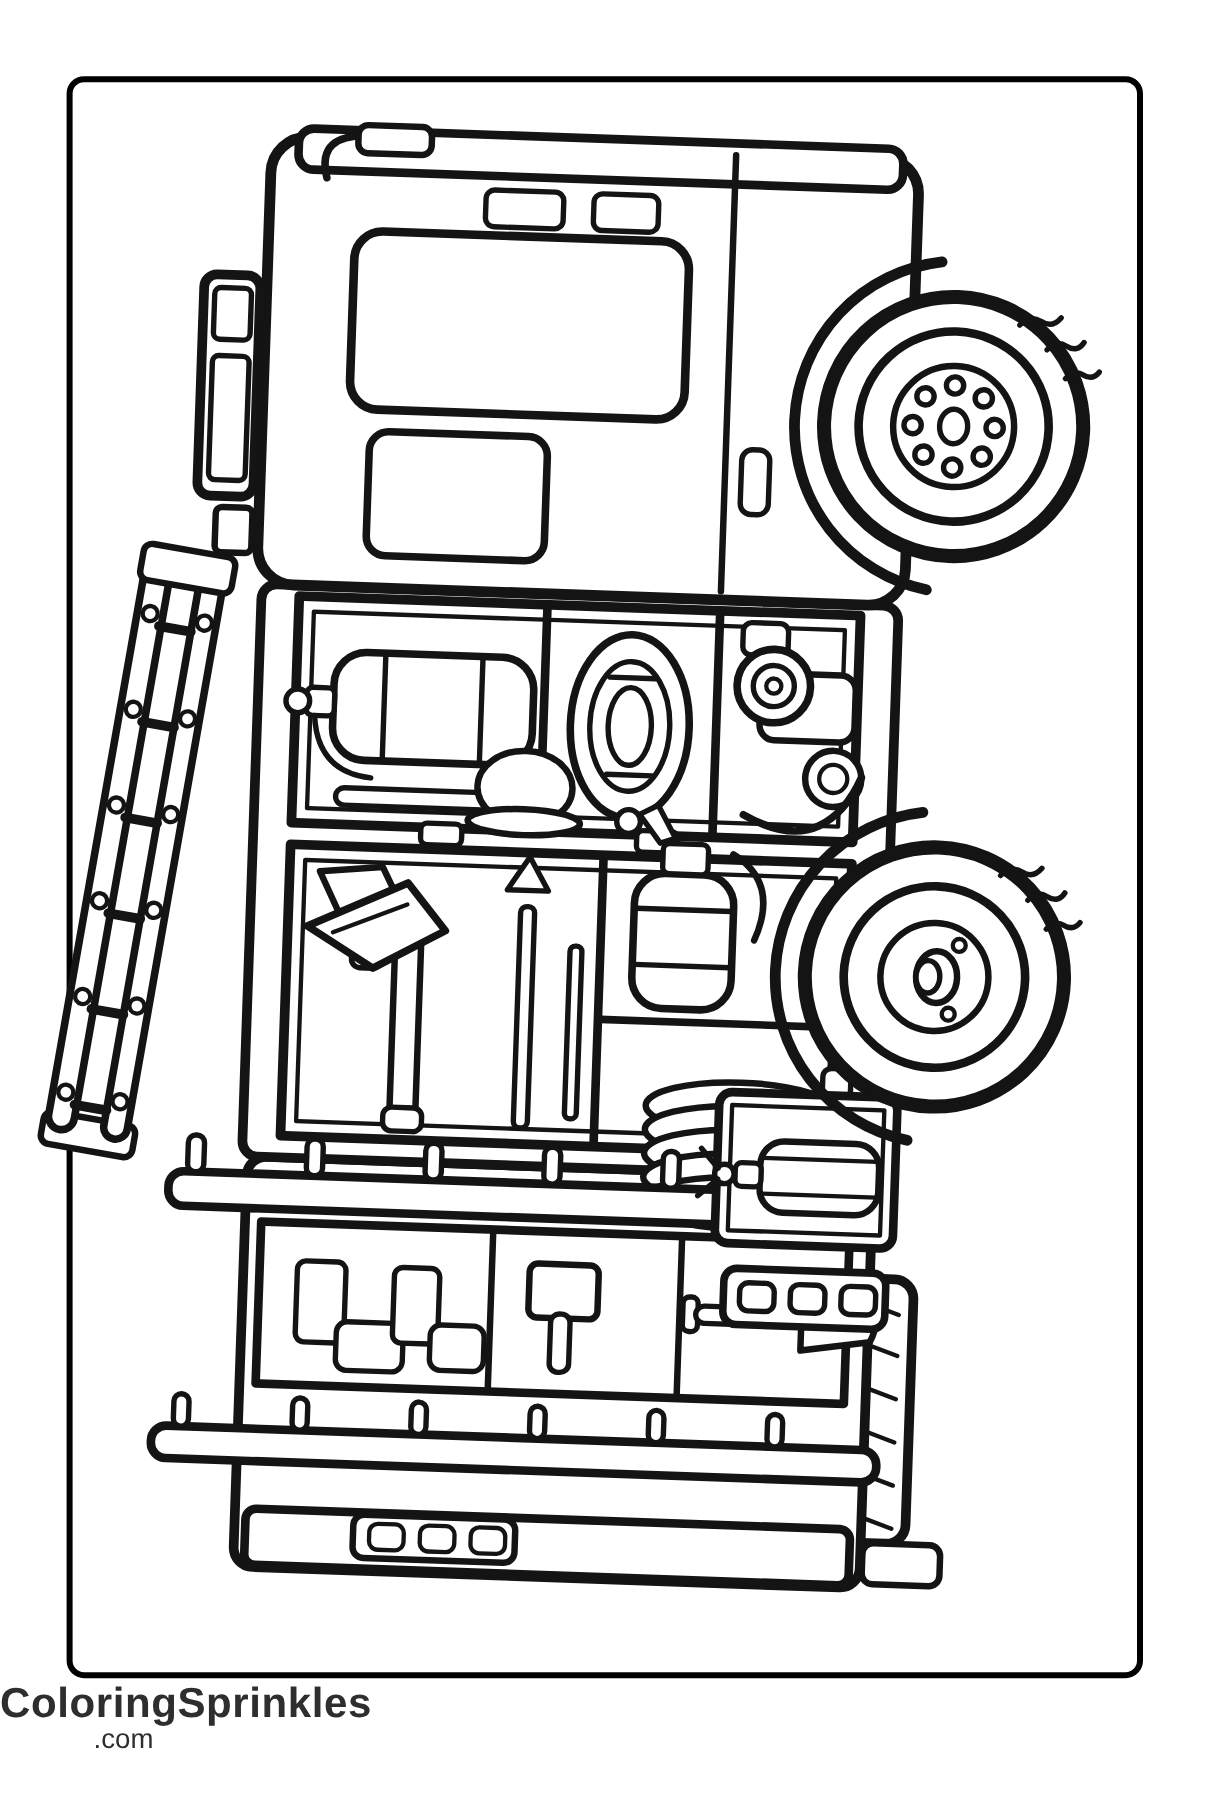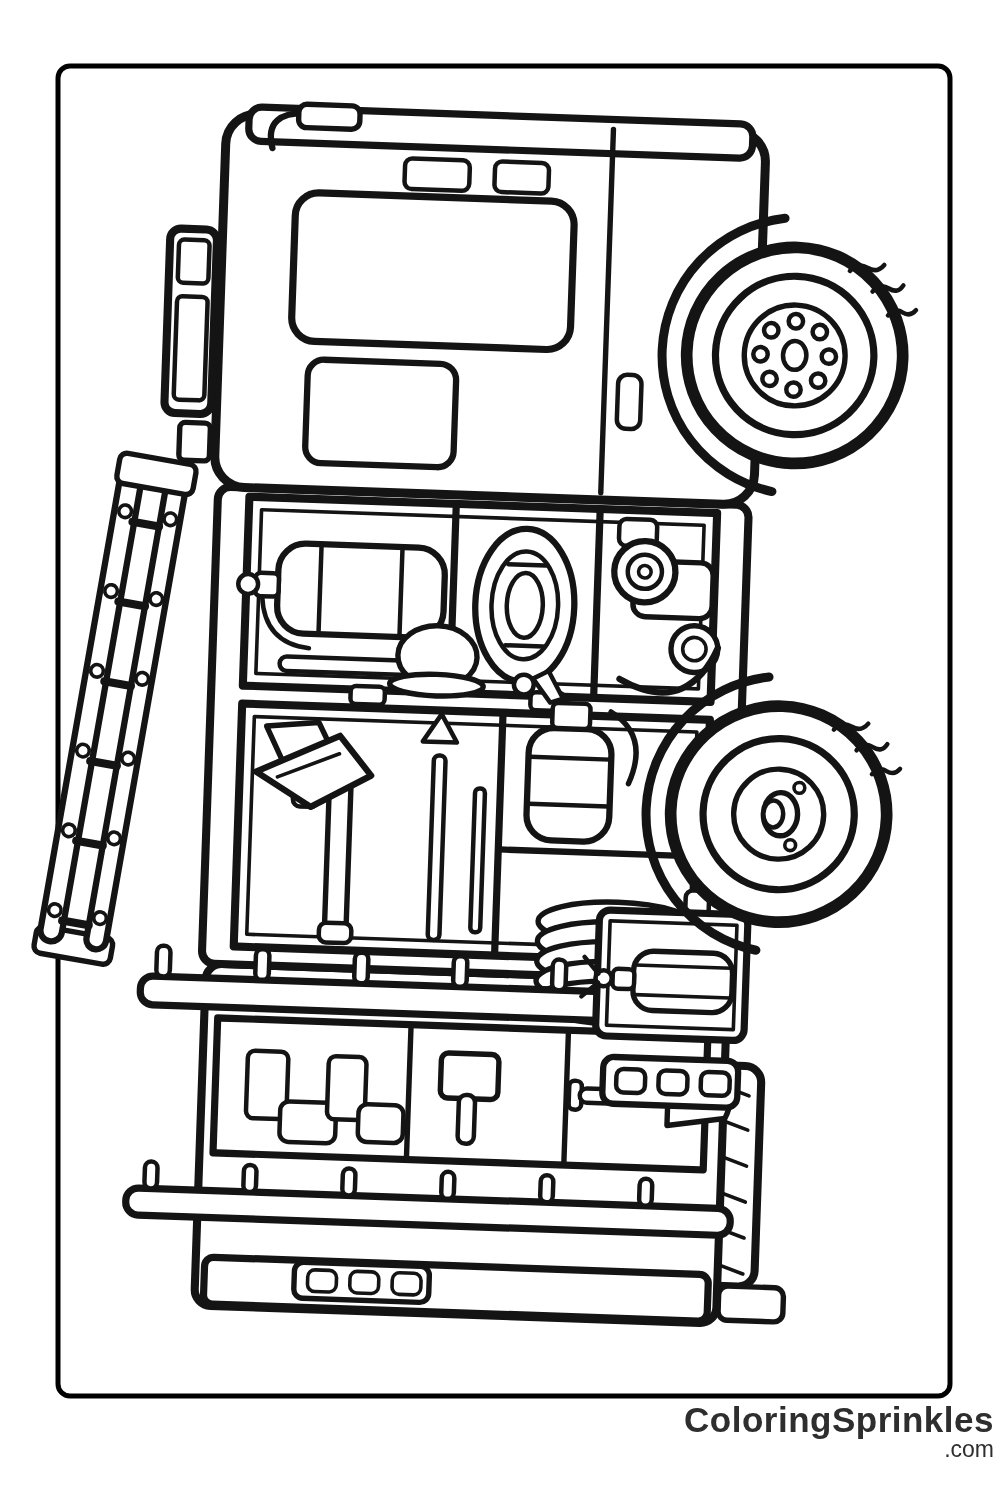--- a/index.html
+++ b/index.html
@@ -1,19 +1,19 @@
 <!DOCTYPE html>
 <html><head>
 <meta charset="utf-8">
 <style>
   html,body{margin:0;padding:0;background:#ffffff;}
   body{width:1006px;height:1500px;position:relative;font-family:"Liberation Sans",sans-serif;overflow:hidden;}
   .page{position:absolute;inset:0;}
   svg{display:block;}
-  .footer{position:absolute;left:0;top:1402px;width:994px;text-align:right;color:#2e2e2e;}
+  .footer{position:absolute;left:0;top:1402px;width:994px;text-align:left;color:#2e2e2e;}
   .brand{font-size:35px;font-weight:bold;letter-spacing:0.5px;line-height:1.0;}
   .domain{font-size:23px;font-weight:normal;margin-top:1px;padding-left:78px;line-height:1.0;}
 </style>
 </head>
 <body>
 
 <div class="page">
 <svg width="1006" height="1500" viewBox="0 0 1006 1500" fill="#ffffff" stroke="#141414" stroke-linejoin="round" stroke-linecap="round">
 
   <rect x="58" y="66" width="892" height="1330" rx="12" fill="none" stroke="#000000" stroke-width="5"></rect>

